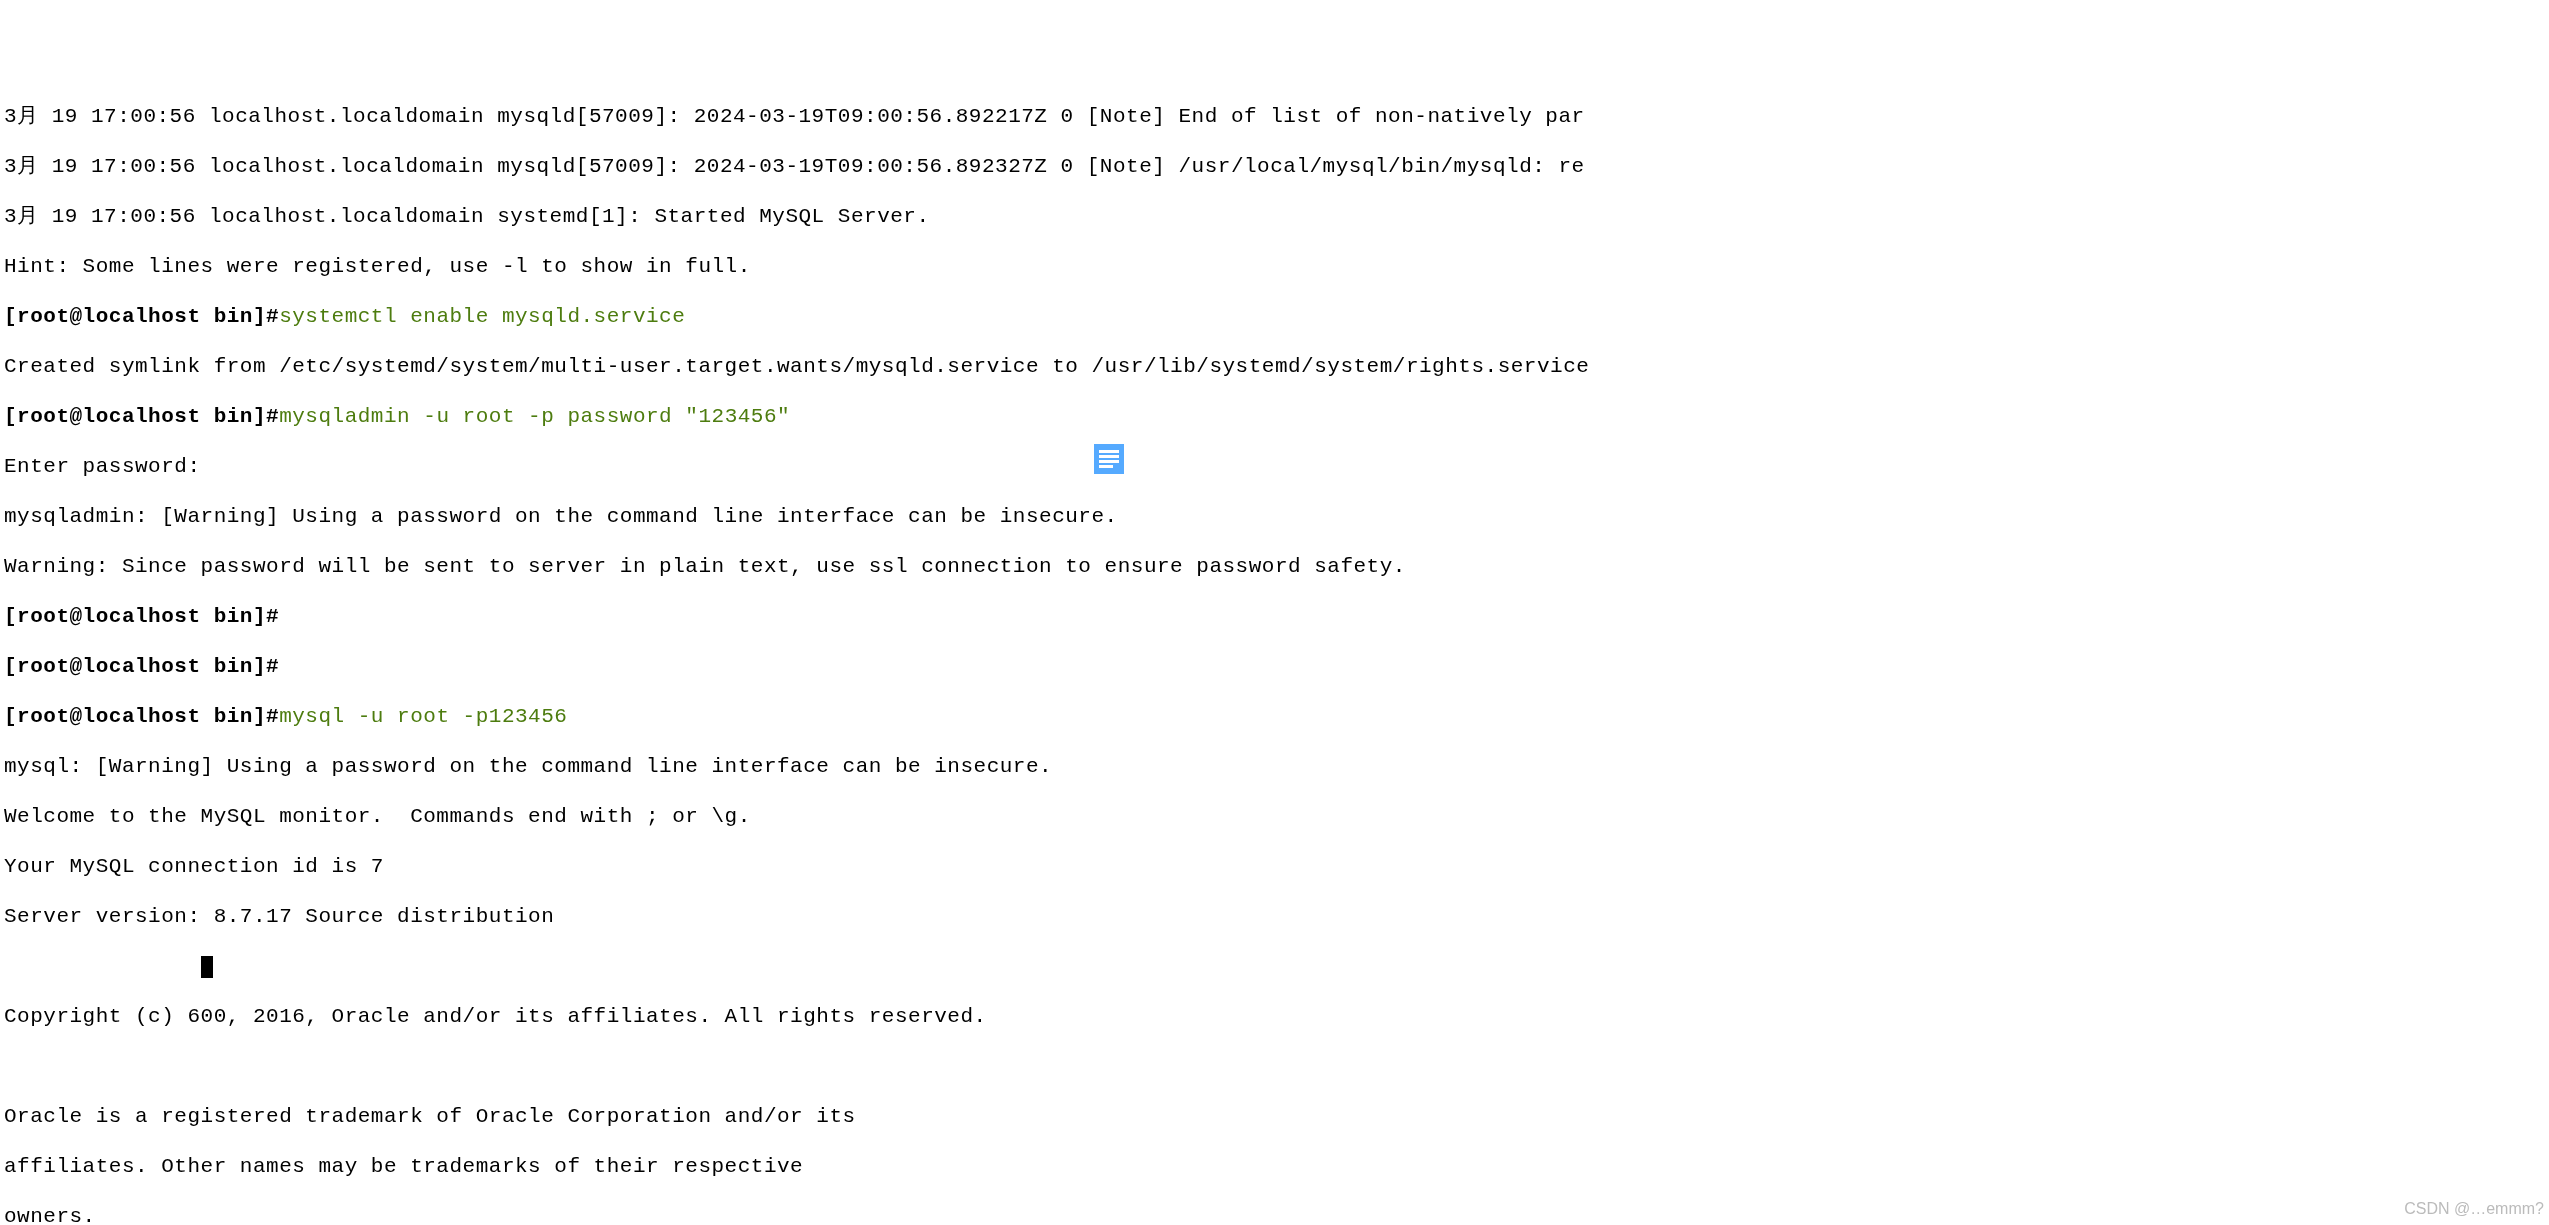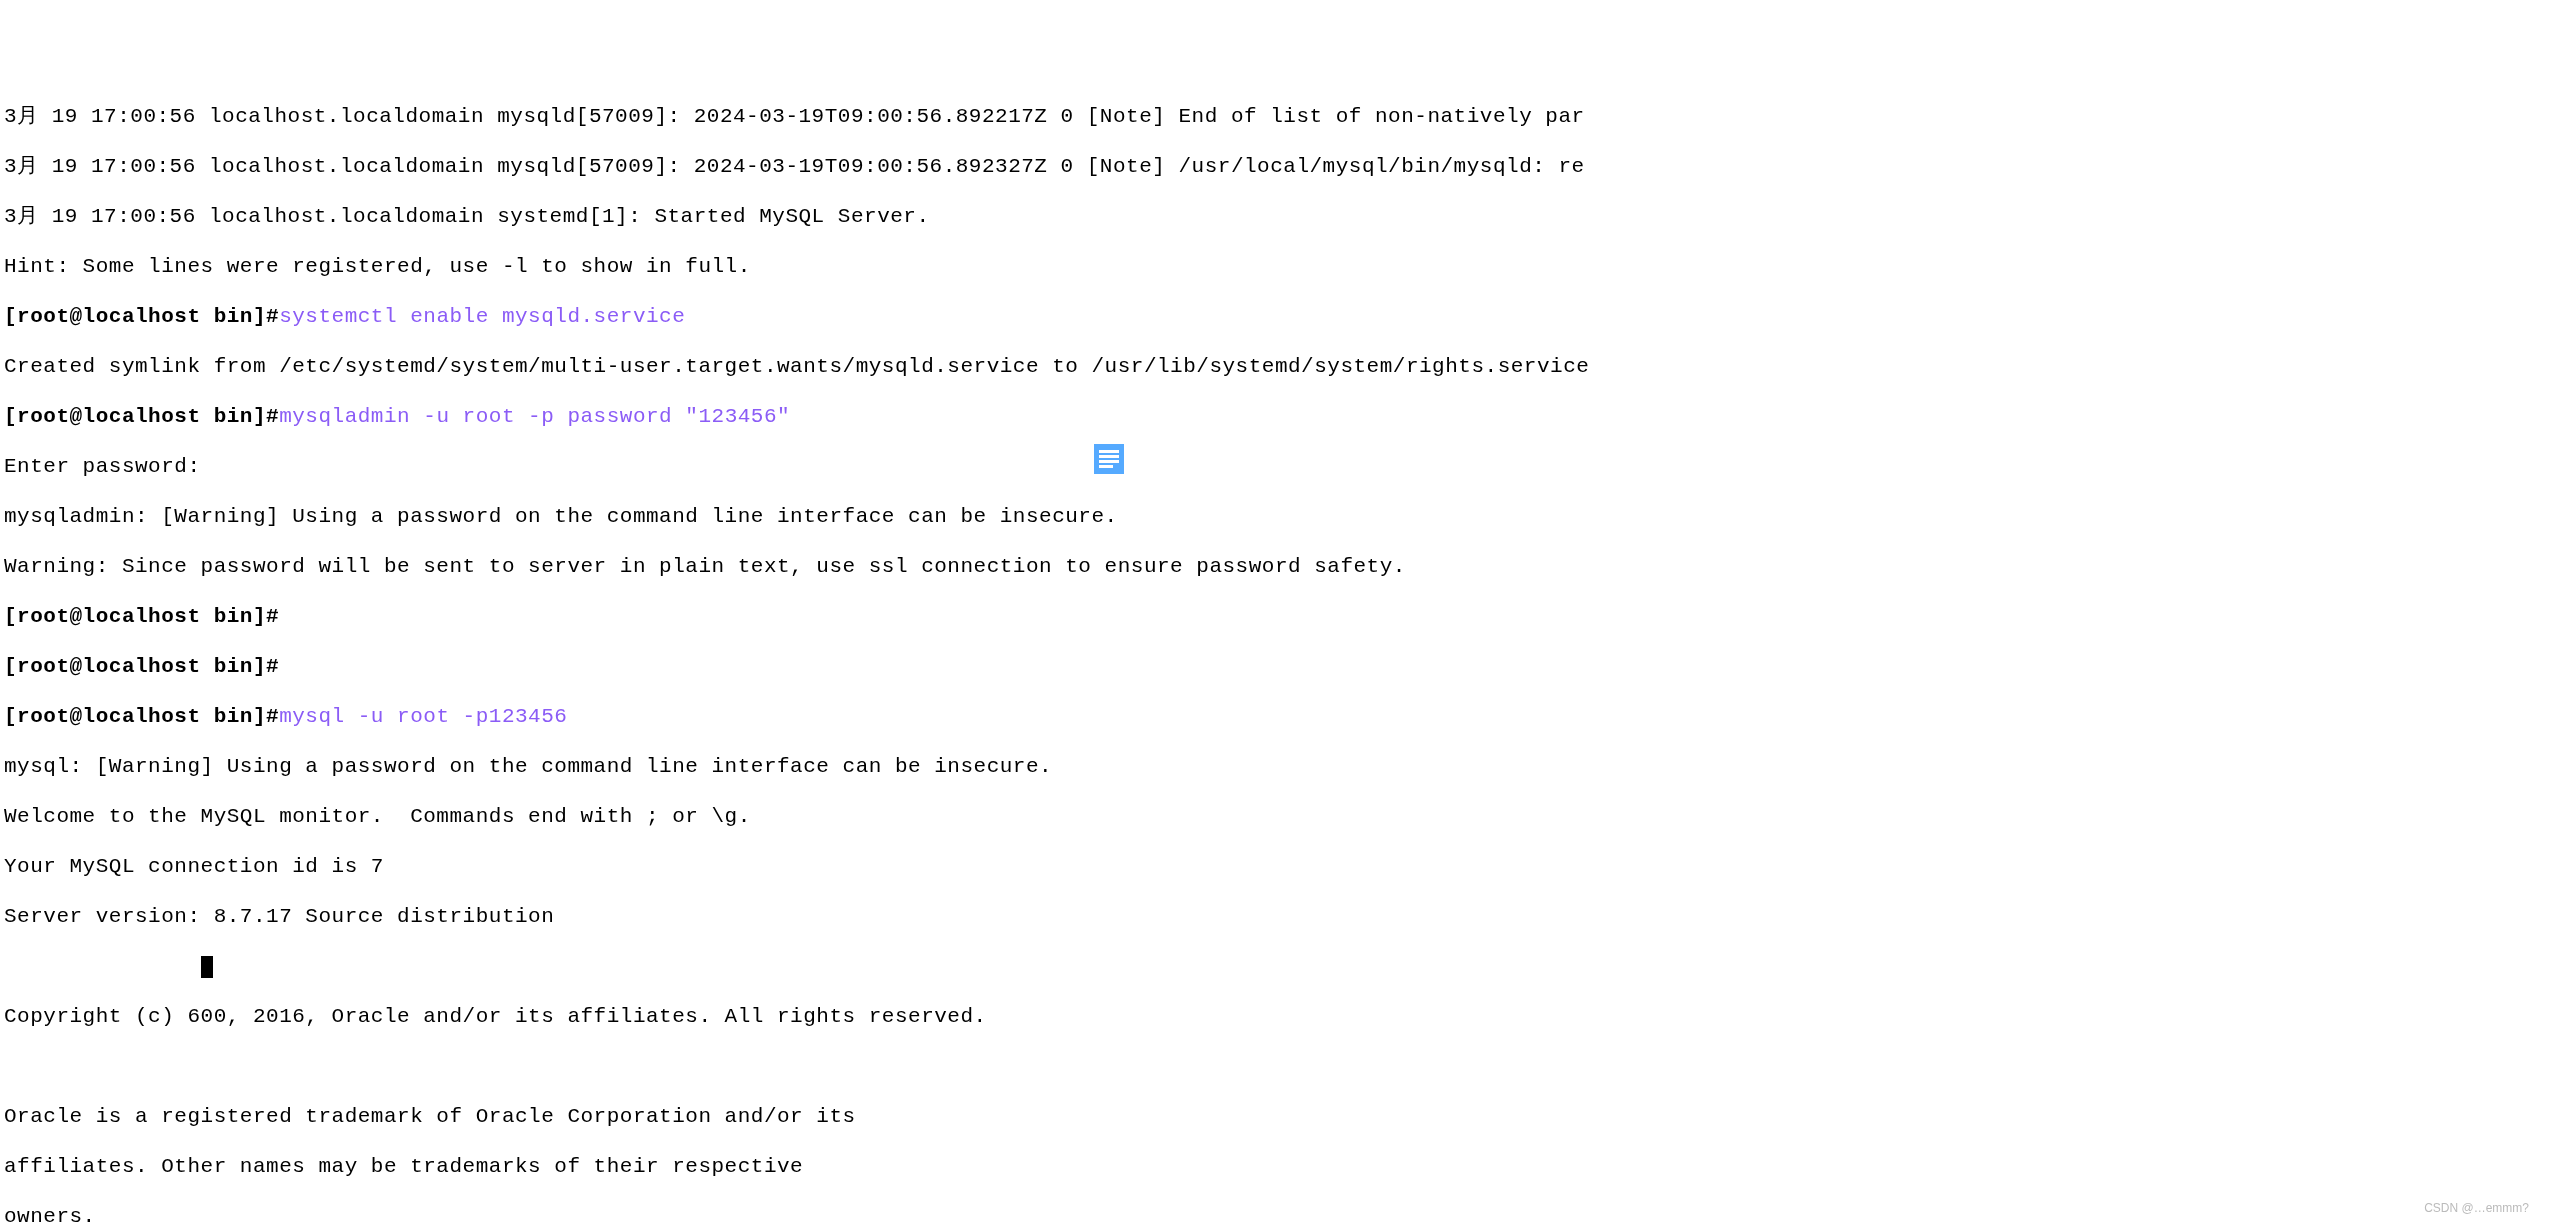--- a/index.html
+++ b/index.html
@@ -15,21 +15,21 @@
       overflow: hidden;
     }
     .line {
       white-space: pre;
     }
     .prompt {
       color: #000000;
       font-weight: bold;
     }
     .cmd {
-      color: #8b5cf6;
+      color: #4d7c0f;
     }
     .cursor {
       display: inline-block;
       width: 12px;
       height: 22px;
       background: #000000;
       vertical-align: text-bottom;
     }
     .overlay-icon {
       position: absolute;
@@ -45,22 +45,22 @@
       box-sizing: border-box;
     }
     .overlay-icon .bar {
       height: 3px;
       background: #ffffff;
       margin: 1px 2px;
     }
     .watermark {
       position: absolute;
       bottom: 4px;
-      right: 20px;
-      font-size: 12px;
+      right: 5px;
+      font-size: 16px;
       color: #bbbbbb;
       font-family: Arial, sans-serif;
       letter-spacing: 0px;
     }
   </style>
 </head>
 <body>
 
 
 

